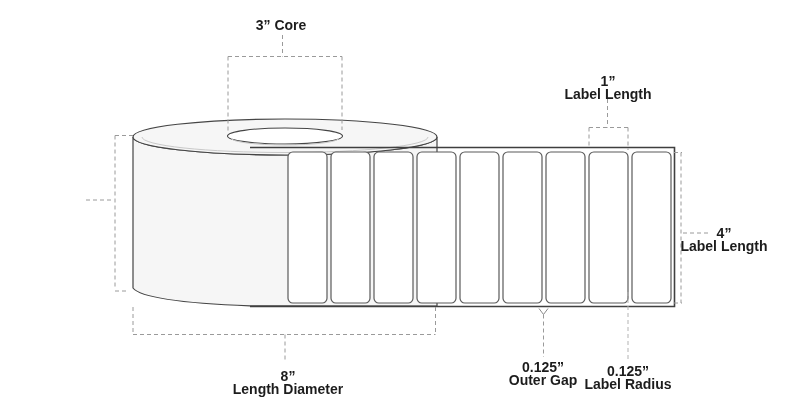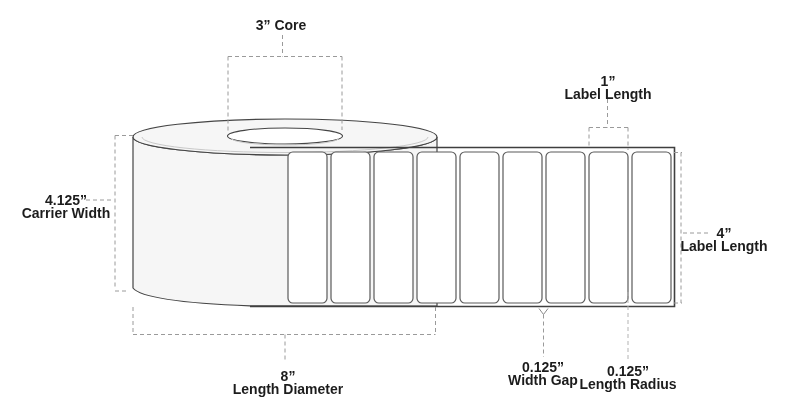--- a/index.html
+++ b/index.html
@@ -104,43 +104,39 @@
 
     <g>
       <path class="dash-light" d="M 628 292 V 360"></path>
     </g>
   </svg>
 
   <div class="dim-text" style="left:281px;top:19px;">
     <span>3” Core</span>
   </div>
 
-  <div class="dim-text" style="left:66px;top:194px;">
-    <span>4.125”</span>
-    <span>Carrier Width</span>
-  </div>
 
   <div class="dim-text" style="left:608px;top:75px;">
     <span>1”</span>
     <span>Label Length</span>
   </div>
 
   <div class="dim-text" style="left:724px;top:227px;">
     <span>4”</span>
     <span>Label Length</span>
   </div>
 
   <div class="dim-text" style="left:288px;top:370px;">
     <span>8”</span>
     <span>Length Diameter</span>
   </div>
 
   <div class="dim-text" style="left:543px;top:361px;">
     <span>0.125”</span>
-    <span>Width Gap</span>
+    <span>Outer Gap</span>
   </div>
 
   <div class="dim-text" style="left:628px;top:365px;">
     <span>0.125”</span>
-    <span>Length Radius</span>
+    <span>Label Radius</span>
   </div>
 
 </div>
 
 </body></html>

